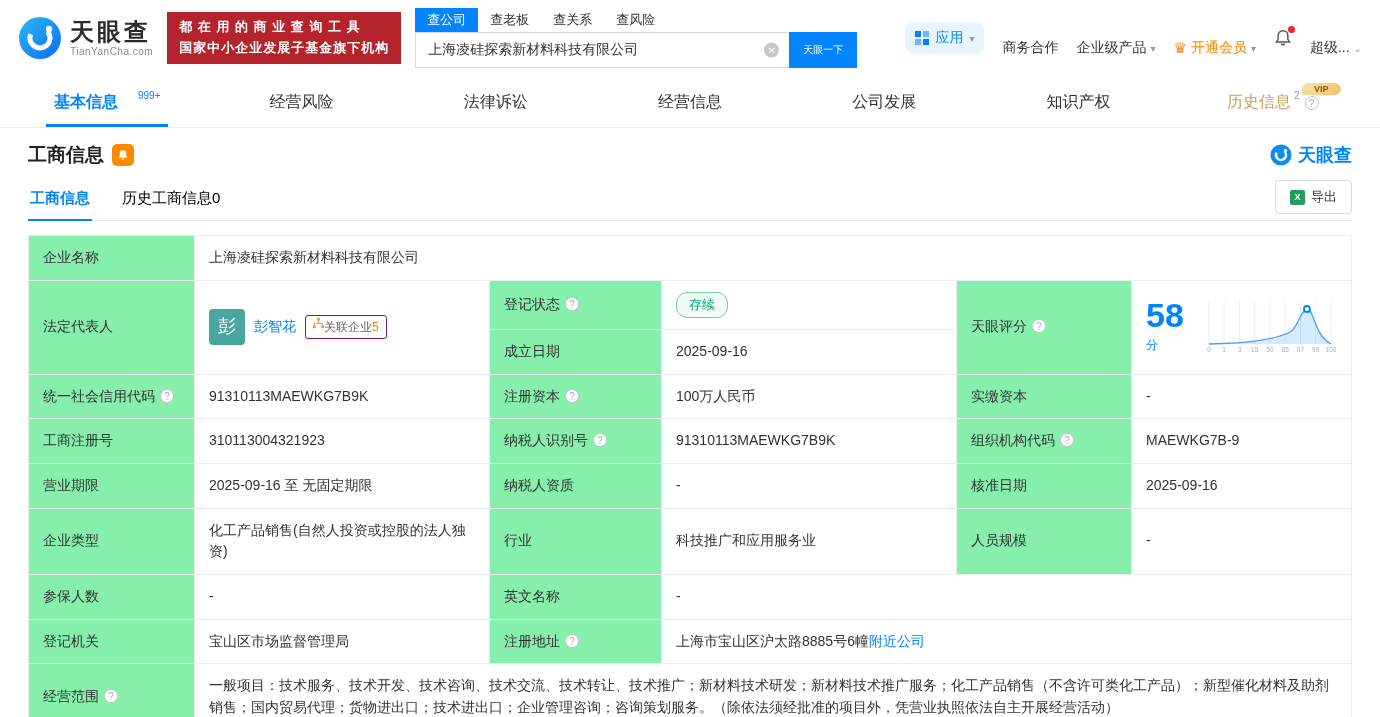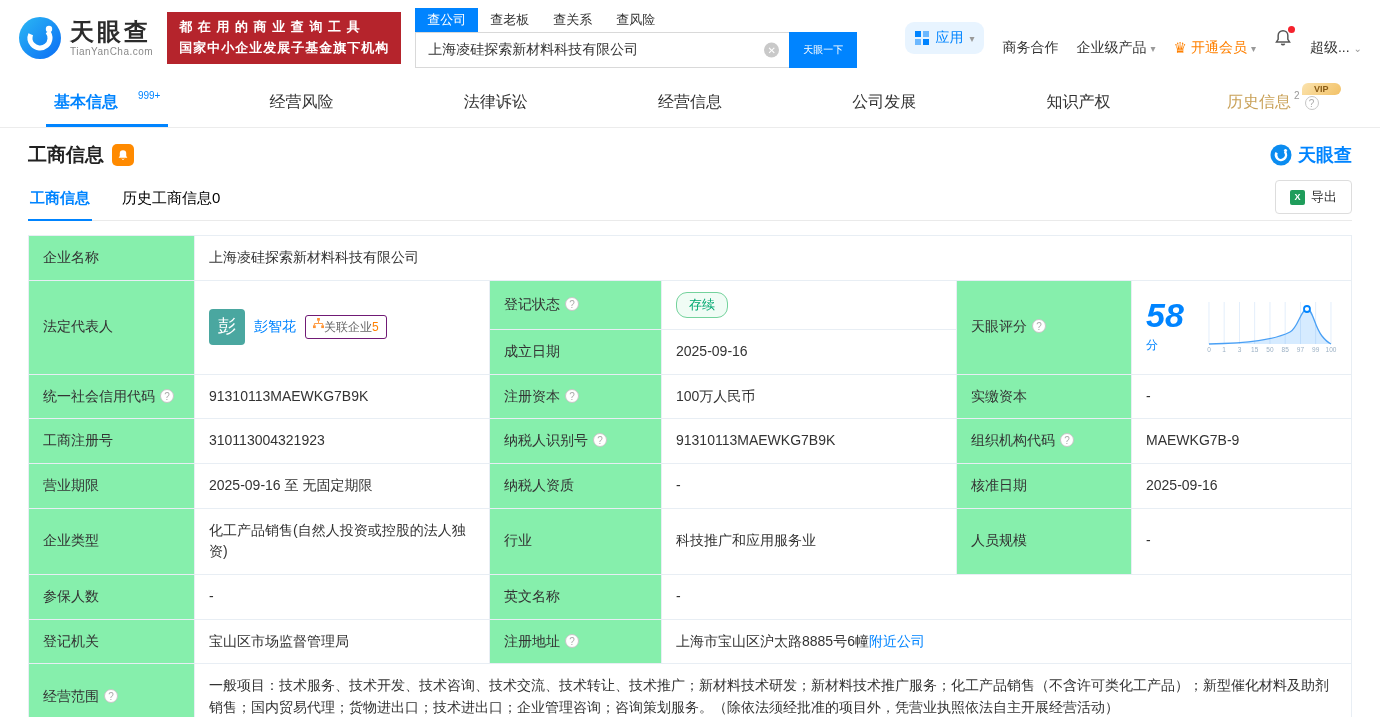--- a/index.html
+++ b/index.html
@@ -62,21 +62,21 @@
   .info-table td { border:1px solid #e8eef4; padding:11px 14px; vertical-align:middle; line-height:1.55; word-break:break-all; }
   td.lbl { background:#86efac; color:#333; }
   td.val { background:#fff; }
   .rep-cell { display:flex; align-items:center; gap:9px; }
   .avatar { width:36px; height:36px; min-width:36px; background:#4aa7a0; color:#fff; font-size:18px; border-radius:4px; display:flex; align-items:center; justify-content:center; cursor:pointer; }
   .blue-link { color:#0084ff; cursor:pointer; }
   .rel-badge { display:inline-flex; align-items:flex-start; border:1px solid #701a75; border-radius:3px; padding:2px 7px; font-size:12px; color:#666; cursor:pointer; white-space:nowrap; }
   .rel-count { color:#ff8000; }
   .status-badge { display:inline-block; border:1px solid #74d29c; color:#00a870; background:#f0fcf5; padding:2px 12px; font-size:13px; border-radius:11px; }
   .score-cell { display:flex; align-items:center; justify-content:space-between; gap:8px; }
-  .score-num { color:#0084ff; font-size:34px; font-weight:bold; line-height:1;font-style:italic; }
+  .score-num { color:#0084ff; font-size:34px; font-weight:bold; line-height:1; }
   .score-unit { font-size:12px; color:#0084ff; }
   .addr-wrap { display:flex; flex-wrap:wrap; }
 </style>
 </head>
 <body>
 
 <div class="topbar">
   <div class="logo">
     <svg width="44" height="44" viewBox="0 0 44 44">
       <defs>

